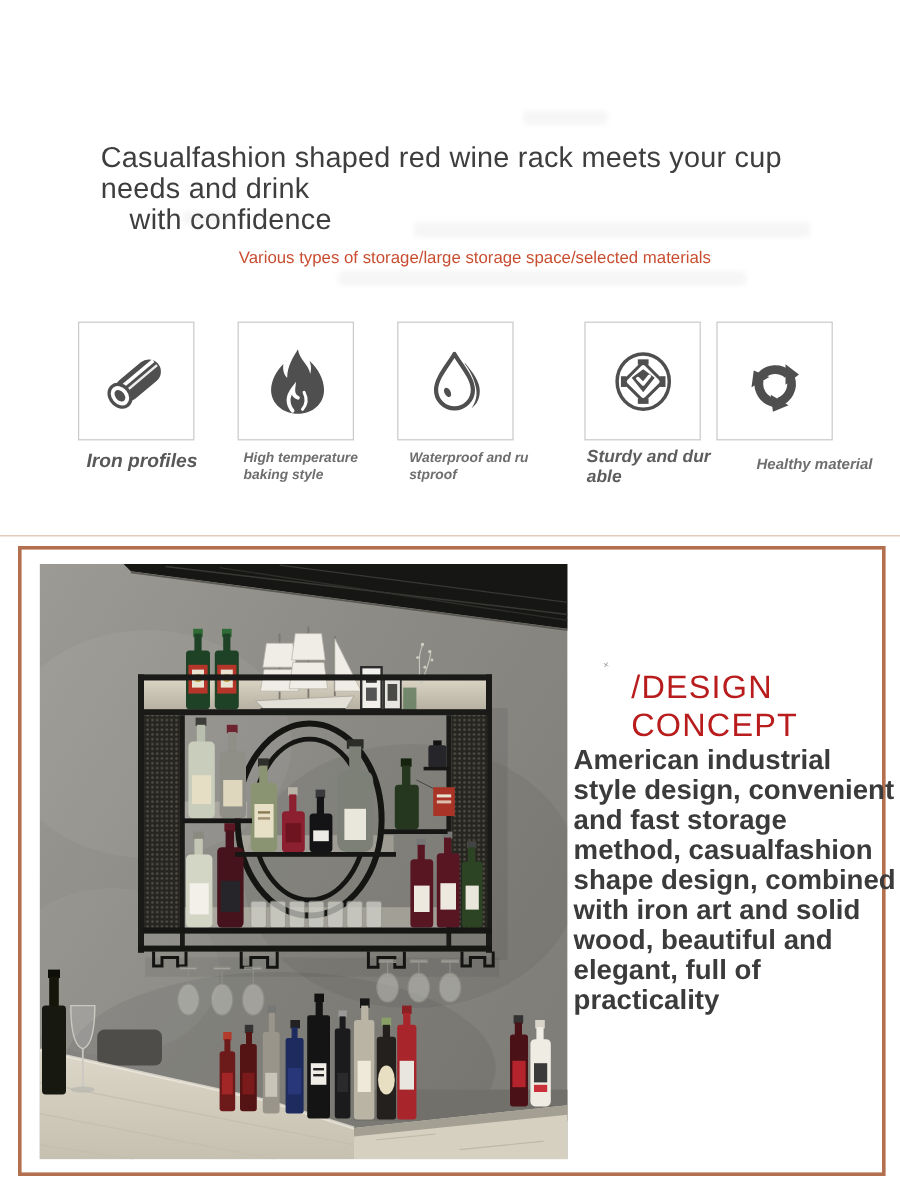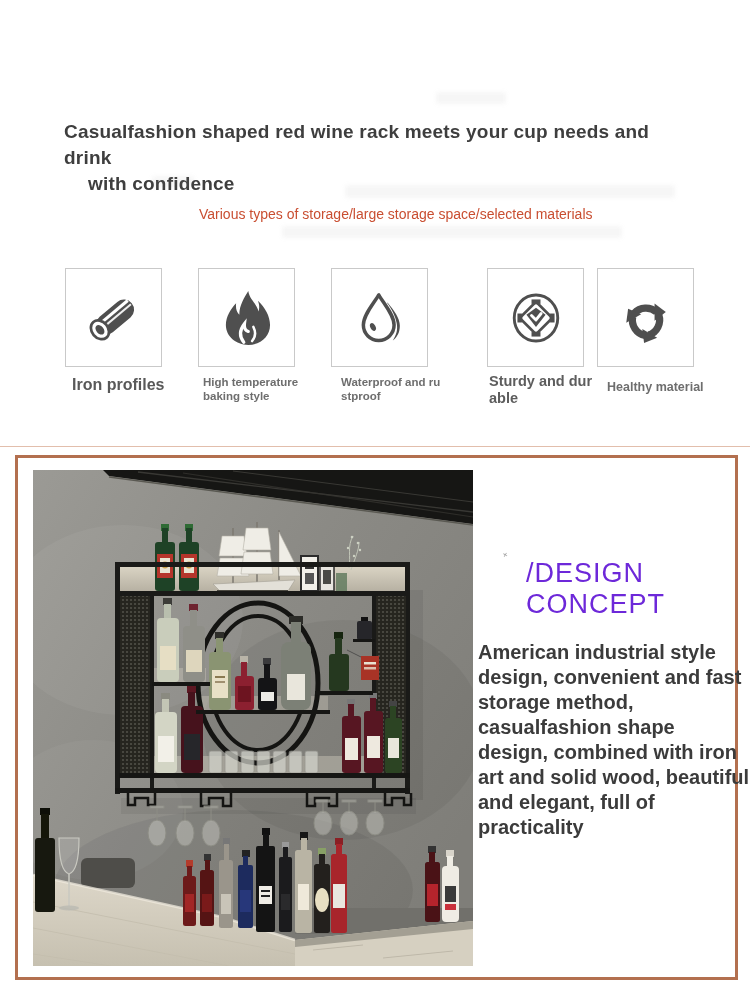--- a/index.html
+++ b/index.html
@@ -1,47 +1,47 @@
 <!DOCTYPE html>
 <html><head>
 <meta charset="utf-8">
 <style>
   html,body{margin:0;padding:0;background:#ffffff;}
   #canvas{position:relative;width:750px;height:998px;background:#ffffff;overflow:hidden;
           font-family:"Liberation Sans",sans-serif;}
 
   
-  .title{position:absolute;left:64px;top:119px;width:620px;
-         font-size:19px;font-weight:bold;color:#3e3e3e;line-height:26px;letter-spacing:.2px;}
+  .title{position:absolute;left:84px;top:119px;width:620px;
+         font-size:24px;font-weight:normal;color:#3e3e3e;line-height:26px;letter-spacing:.2px;}
   .title .l2{margin-left:24px;}
   .subtitle{position:absolute;left:199px;top:206px;font-size:14px;font-weight:normal;color:#c94e31;}
 
   .ghost{position:absolute;background:rgba(140,140,140,.08);filter:blur(2px);border-radius:3px;}
   .divider{position:absolute;left:0;top:446px;width:750px;height:1px;background:rgba(198,126,90,.5);}
 
   
-  .feature{position:absolute;top:268px;width:130px;}
+  .feature{position:absolute;top:268px;width:130px;font-style:italic;}
   .feature .box{width:97px;height:99px;border:1px solid #c9c9c9;background:#fff;
                 display:flex;align-items:center;justify-content:center;box-sizing:border-box;}
   .feature .label{margin-top:8px;font-size:11.5px;font-weight:bold;color:#6e6e6e;line-height:14px;}
   .f1 .label{font-size:16px;color:#585858;margin-left:7px;margin-top:11px;}
   .f2 .label{margin-left:5px;}
   .f3 .label{margin-left:10px;}
   .f4 .label{font-size:14.5px;color:#5d5d5d;line-height:17px;margin-left:2px;margin-top:6px;}
-  .f5 .label{font-size:12.5px;margin-left:10px;margin-top:13px;}
+  .f5 .label{font-size:12.5px;margin-left:10px;margin-top:13px;text-align:right;}
 
   
   .frame{position:absolute;left:15px;top:455px;width:723px;height:525px;
          border:3px solid #b3704f;box-sizing:border-box;background:#fff;}
   .photo{position:absolute;left:33px;top:470px;width:440px;height:496px;}
   .design-heading{position:absolute;left:526px;top:558px;font-size:27px;font-weight:300;
-                  color:#6d28d9;letter-spacing:1px;}
+                  color:#b91c1c;letter-spacing:1px;}
   .design-mark{position:absolute;left:504px;top:551px;font-size:11px;color:#777;opacity:.7;transform:rotate(-12deg);}
-  .design-body{position:absolute;left:478px;top:640px;width:272px;
-               font-size:20px;font-weight:bold;color:#3b3b3b;line-height:25px;}
+  .design-body{position:absolute;left:478px;top:621px;width:272px;
+               font-size:23px;font-weight:bold;color:#3b3b3b;line-height:25px;}
 </style>
 </head>
 <body>
 
 <div id="canvas">
 
   <div class="title">
     <div>Casualfashion shaped red wine rack meets your cup needs and drink</div>
     <div class="l2">with confidence</div>
   </div>

